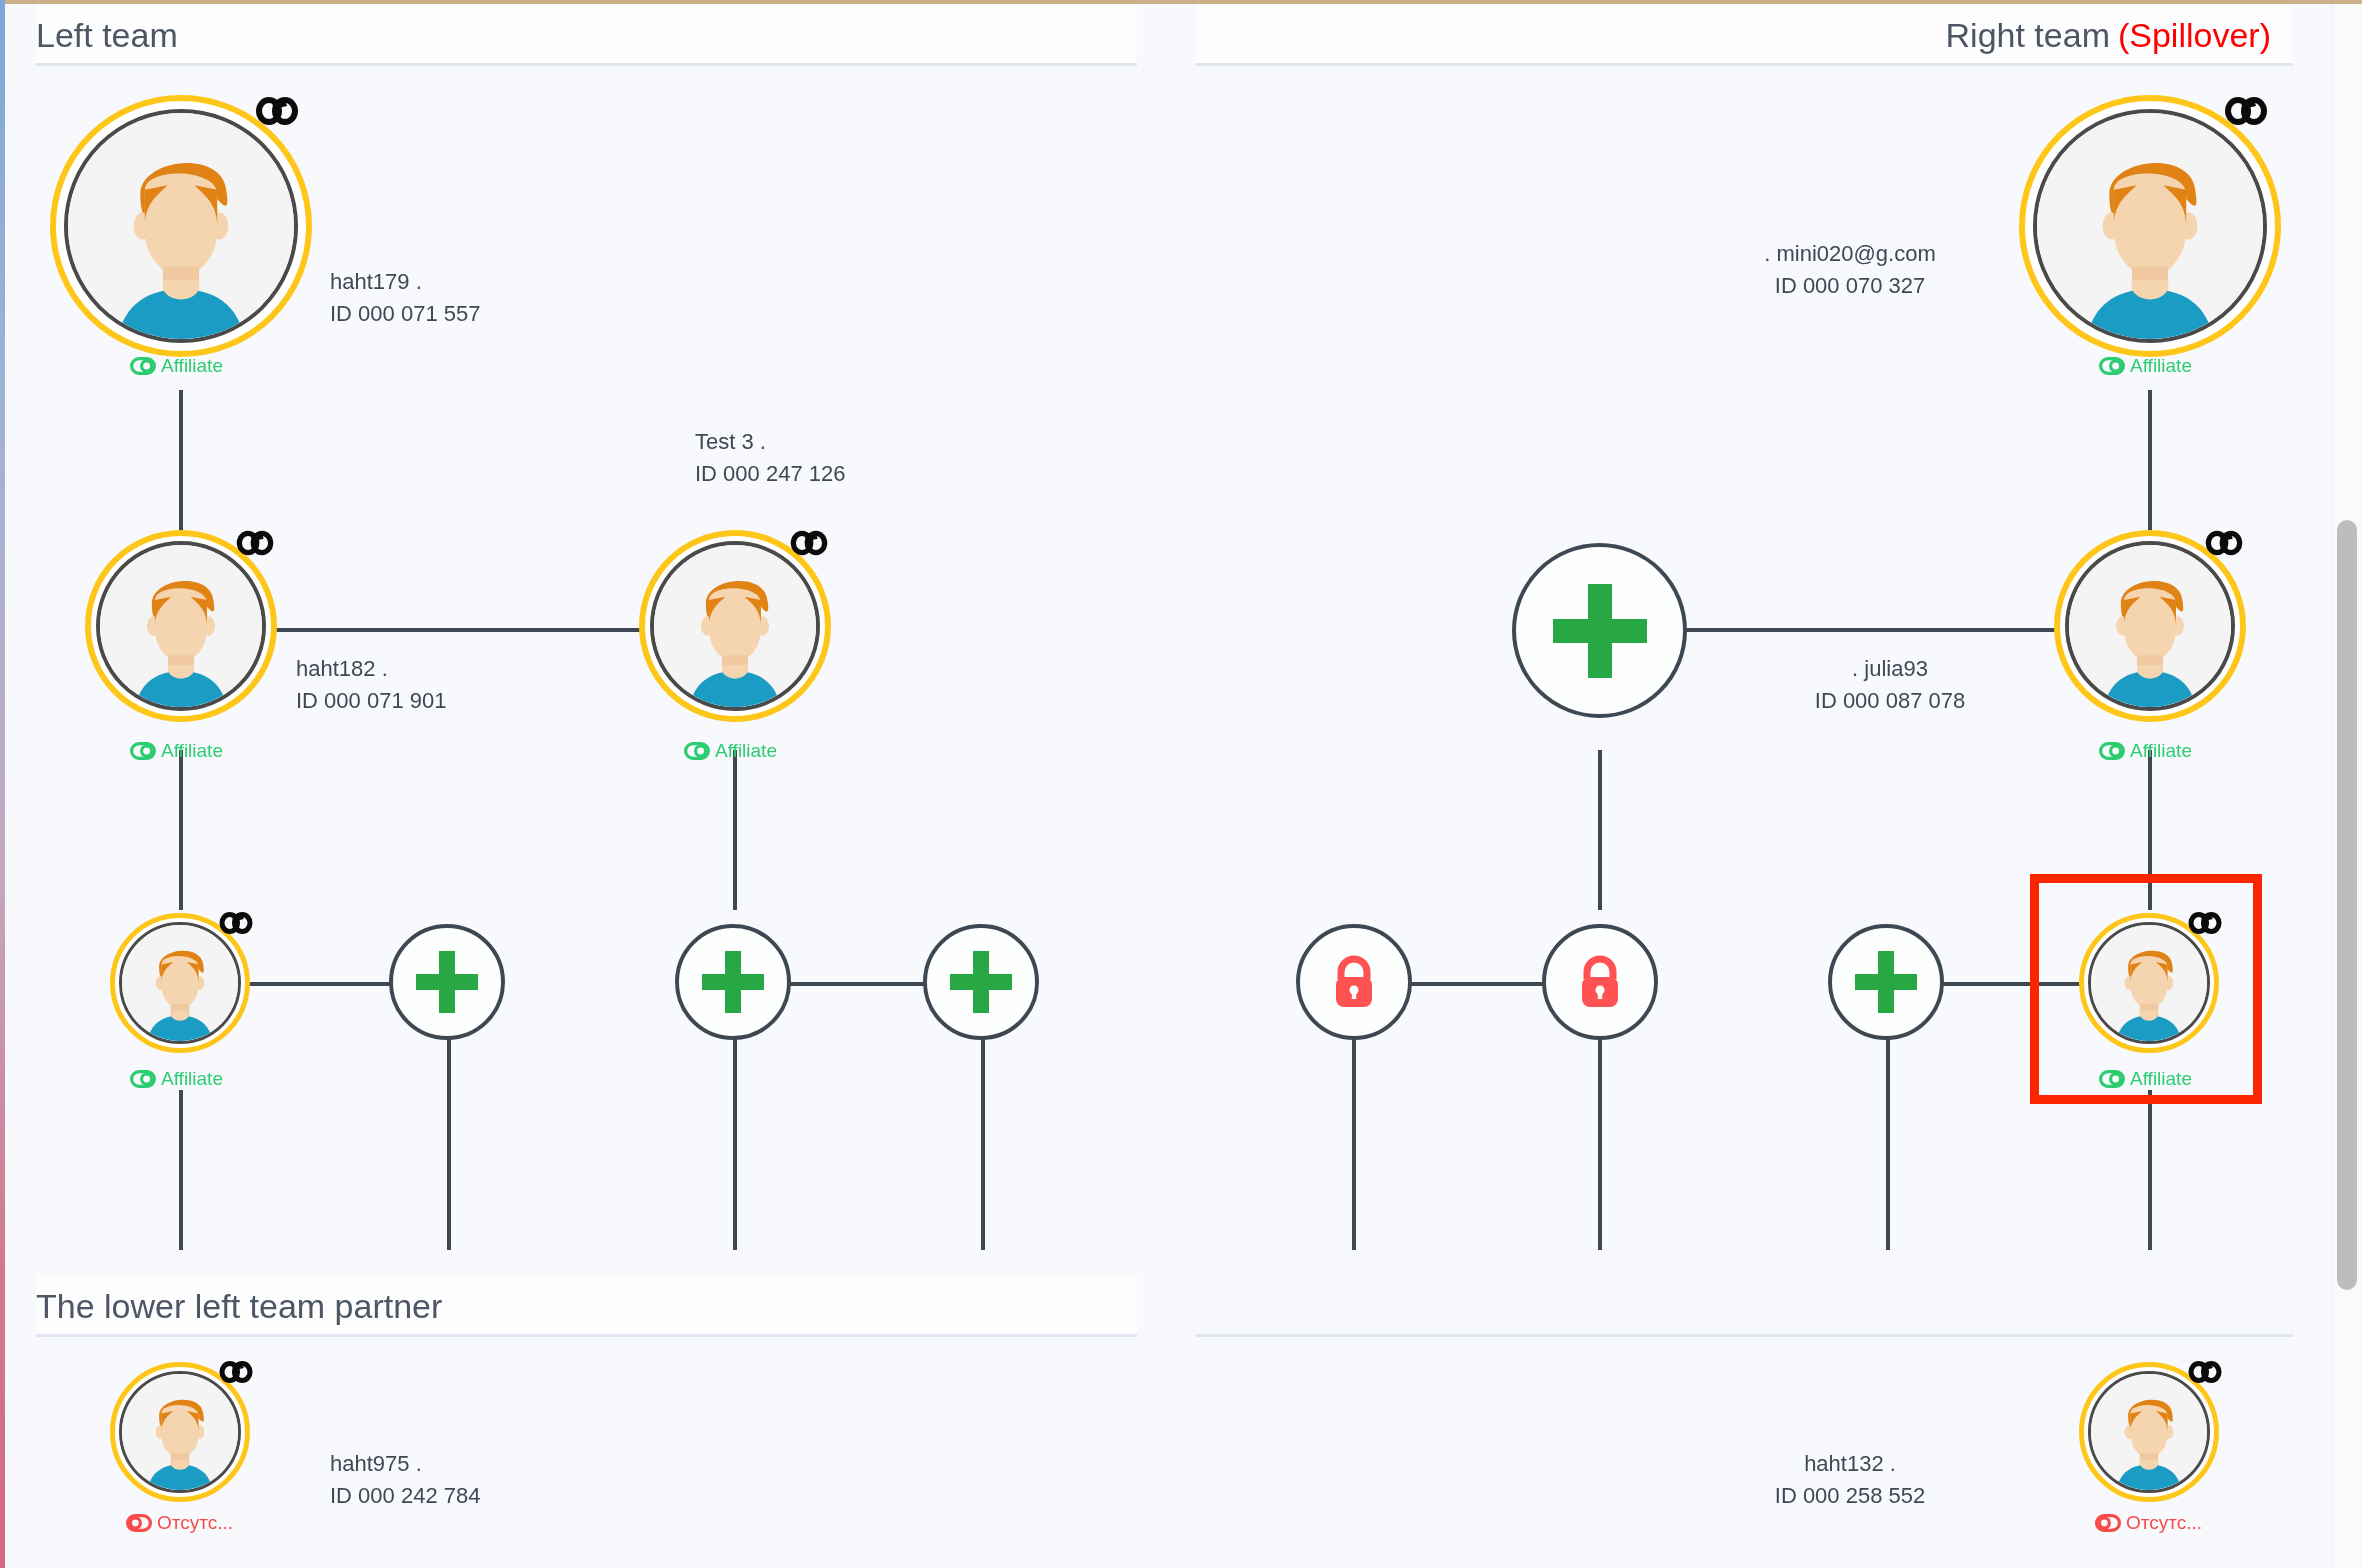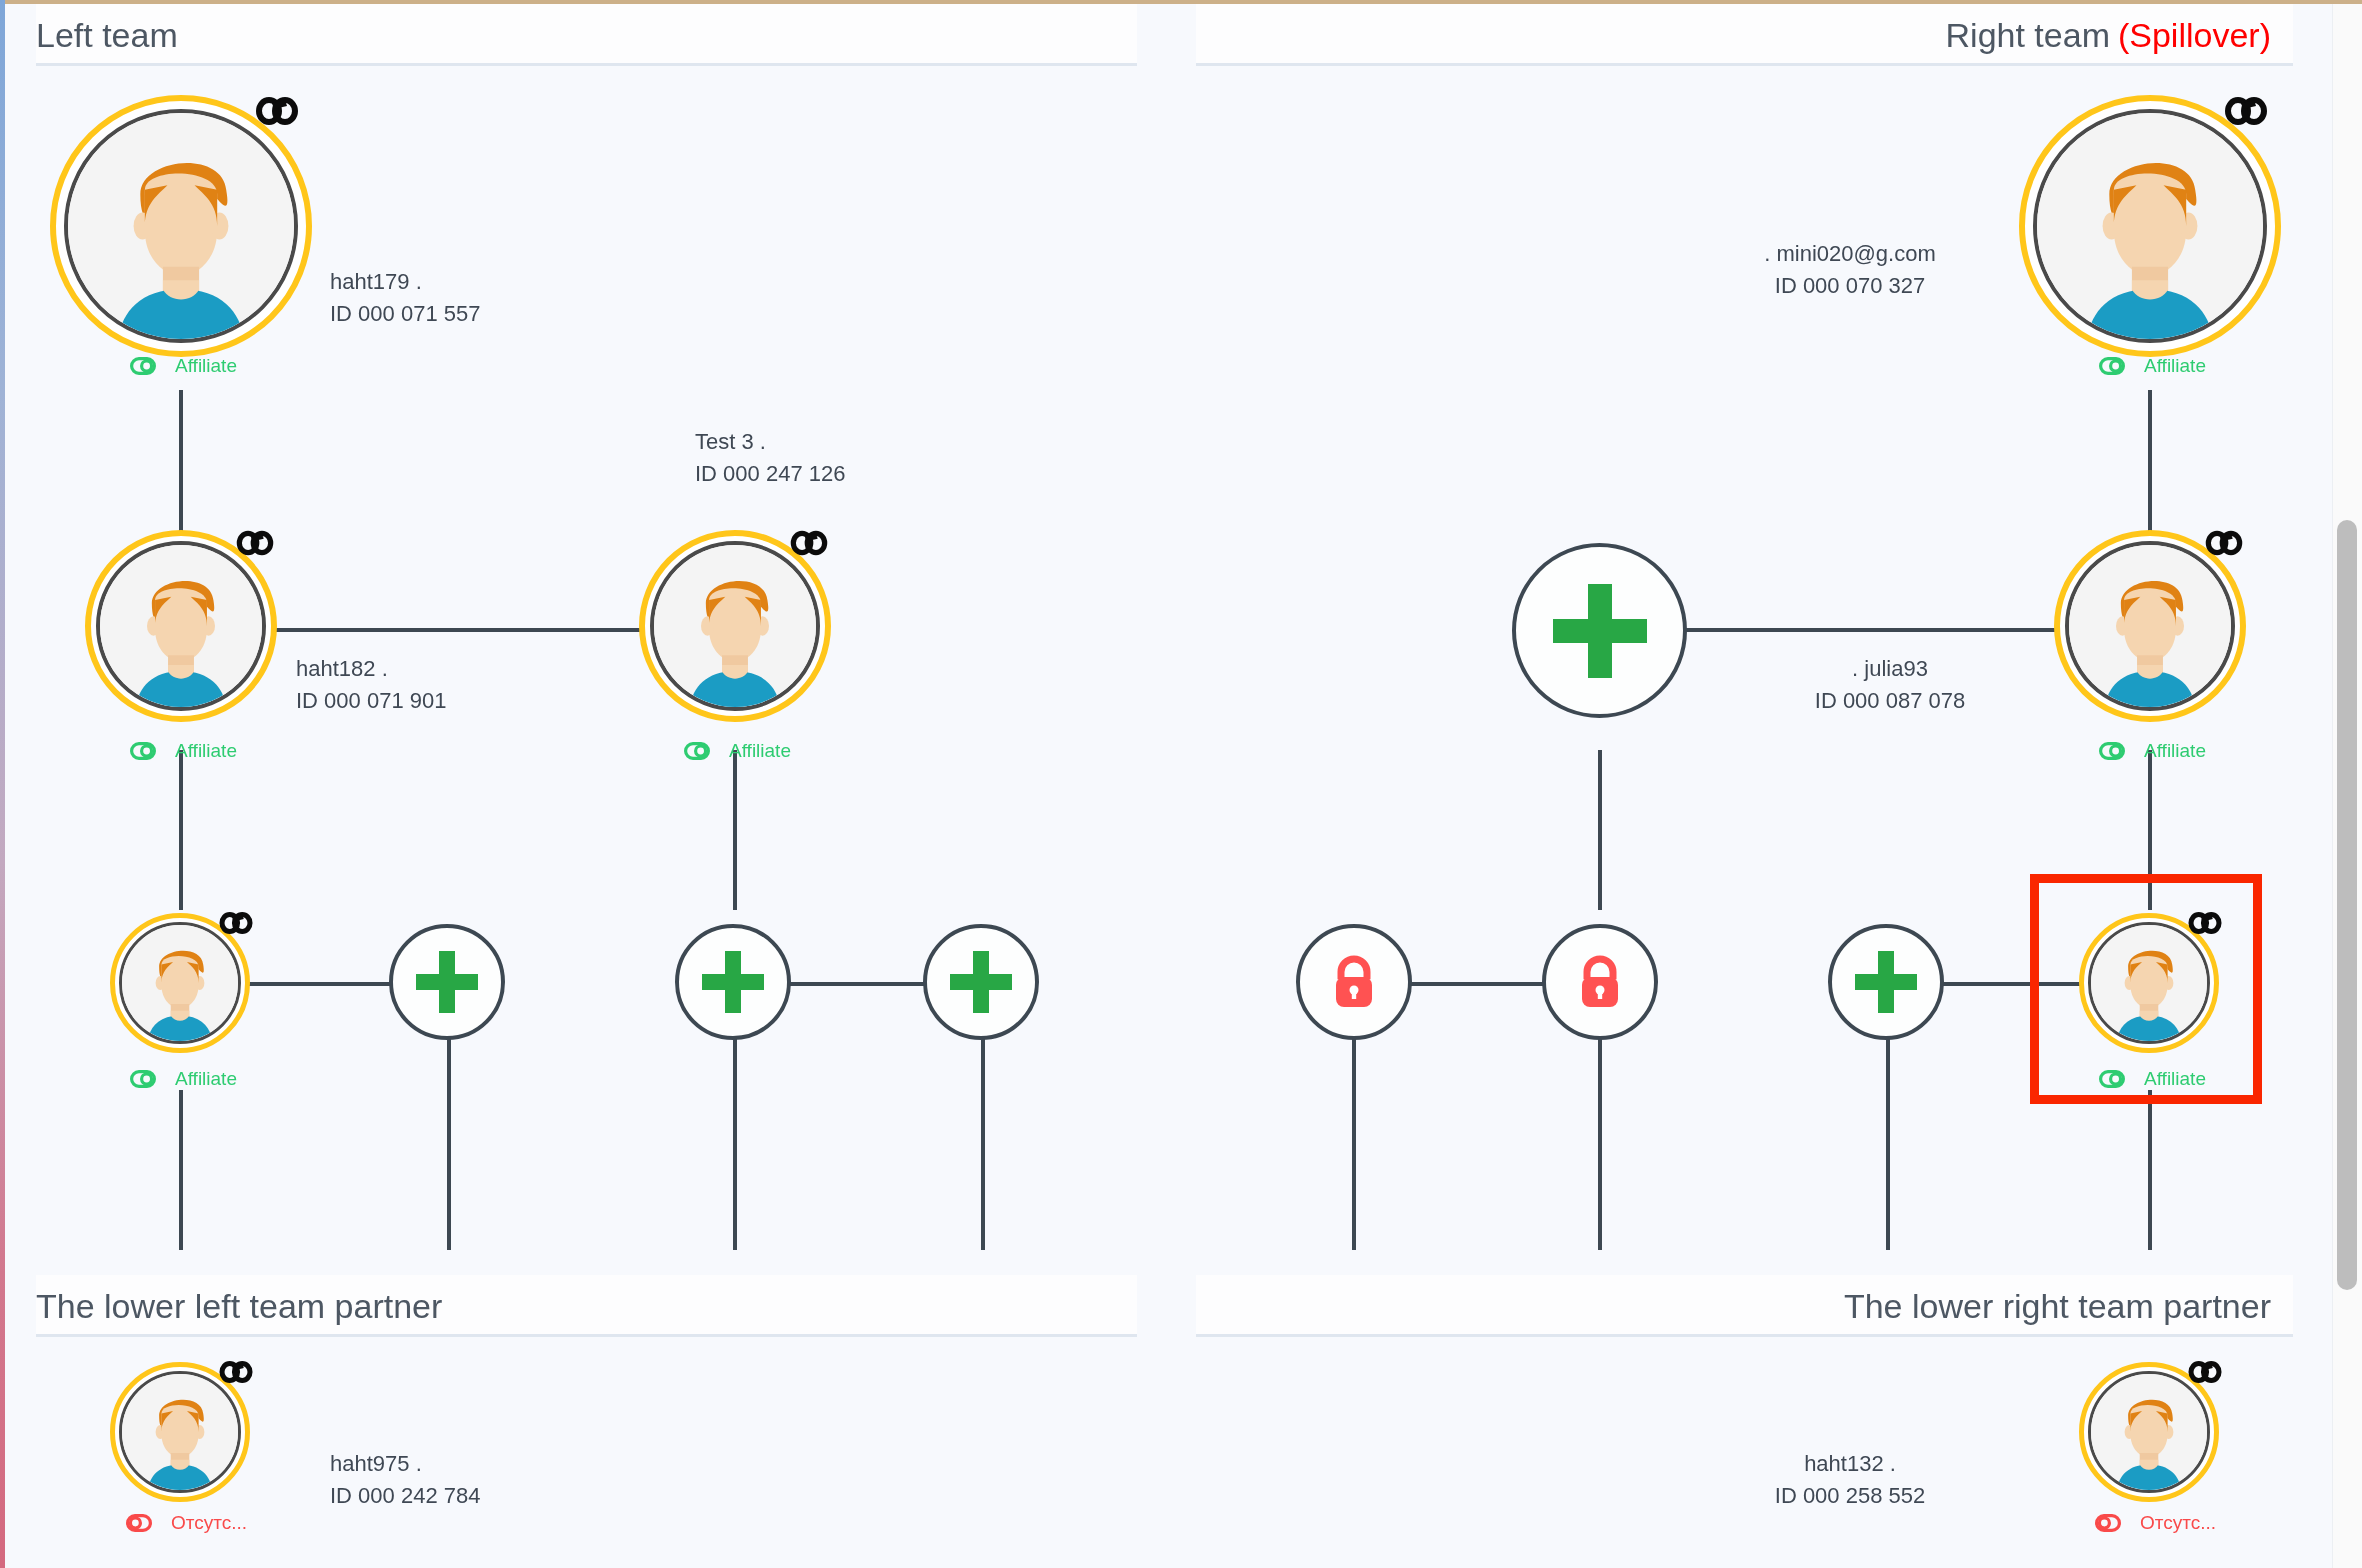--- a/index.html
+++ b/index.html
@@ -45,21 +45,21 @@
     border: 4px solid #4a4a4a; background: #f4f4f4;
   }
   .av-svg { display: block; width: 100%; height: 100%; }
 
   
   .chain-icon { position: absolute; }
   .chain-icon svg { display: block; }
 
   
   .status {
-    position: absolute; display: flex; align-items: center; gap: 19px;
+    position: absolute; display: flex; align-items: center; gap: 5px;
     font-size: 19px; white-space: nowrap;
   }
   .status.on { color: #2ecc71; }
   .status.off { color: #f94a4a; }
   .toggle-ico { display: block; flex: 0 0 auto; }
 
   
   .nlabel {
     position: absolute; font-size: 22px; line-height: 1.45; color: #3f4854;
     white-space: nowrap;
@@ -107,23 +107,20 @@
     <span class="ph-title">Right team</span>
     <span class="ph-title ph-spill">(Spillover)</span>
   </div>
   <div class="hdr-rule" style="left:1196px; top:63px; width:1097px;"></div>
 
   <div class="panel-header" style="left:36px; top:1275px; width:1101px;">
     <span class="ph-title">The lower left team partner</span>
   </div>
   <div class="hdr-rule" style="left:36px; top:1334px; width:1101px;"></div>
 
-  <div class="panel-header" style="left:1196px; top:1275px; width:1097px; justify-content:flex-end; padding-right:22px;">
-    <span class="ph-title">The lower right team partner</span>
-  </div>
   <div class="hdr-rule" style="left:1196px; top:1334px; width:1097px;"></div>
 
   <div class="tree">
 
     <div class="link v" style="left:179px; top:390px; height:155px;"></div>
     <div class="link h" style="left:183px; top:628px; width:475px;"></div>
     <div class="link v" style="left:179px; top:750px; height:160px;"></div>
     <div class="link v" style="left:733px; top:750px; height:160px;"></div>
     <div class="link h" style="left:183px; top:982px; width:265px;"></div>
     <div class="link h" style="left:737px; top:982px; width:245px;"></div>

